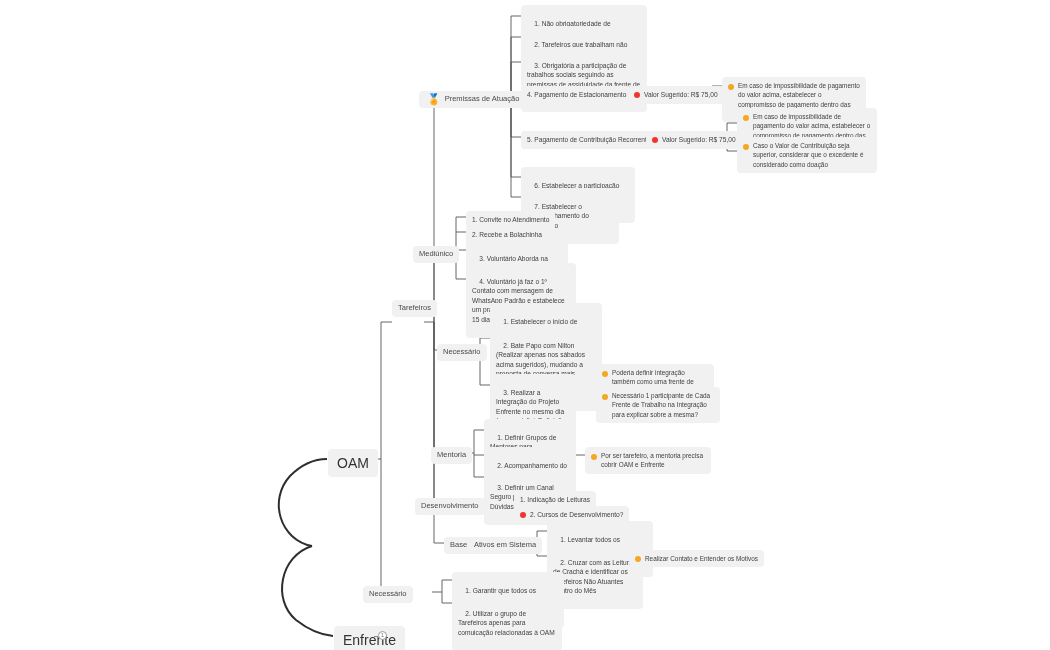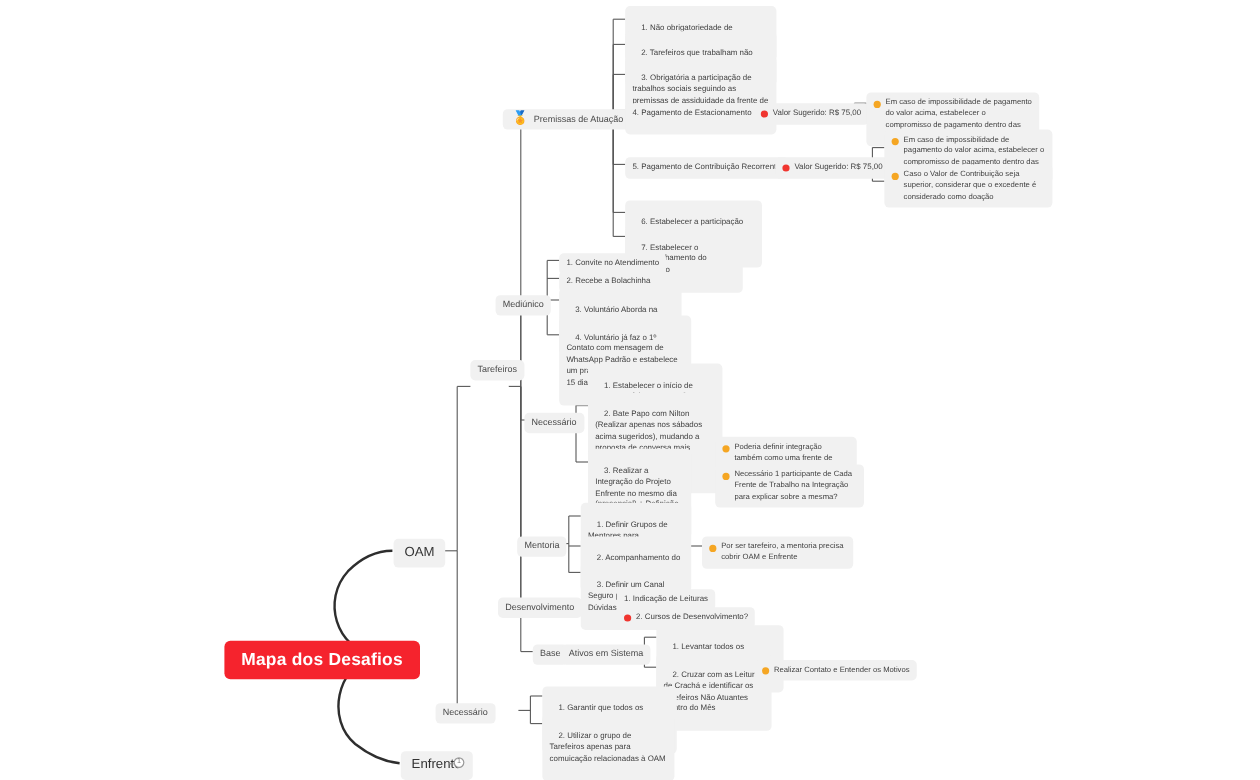--- a/index.html
+++ b/index.html
@@ -41,21 +41,21 @@
     font-size: 14.5px;
     letter-spacing: .2px;
     border-radius: 5px;
     padding: 8px 14px;
     z-index: 3;
     white-space: nowrap;
   }
 
   
   .lvl1 {
-    font-size: 11px;
+    font-size: 14px;
     color: #333;
     padding: 4px 9px;
     white-space: nowrap;
   }
   
   .lvl2 {
     font-size: 7.5px;
     color: #4a4a4a;
     padding: 3px 6px;
     white-space: nowrap;
@@ -219,23 +219,20 @@
 
       <path d="M617,556 L629,556"></path>
 
       <path d="M432,592 L442,592"></path>
       <path d="M442,580 L442,603"></path>
       <path d="M442,580 L452,580"></path>
       <path d="M442,603 L452,603"></path>
     </g>
   </svg>
 
-  <div class="root" style="left:187px; top:534px;">
-    <span>Mapa dos Desafios</span>
-  </div>
 
   <div class="node lvl1" style="left:328px; top:449px;">
     <span>OAM</span>
   </div>
 
   <div class="node lvl1" style="left:334px; top:626px;">
     <span>Enfrente</span>
   </div>
   <div class="collapse-dash" style="left:374px; top:636px;"></div>
   <div class="collapse-icon" style="left:378px; top:631px;">1</div>

